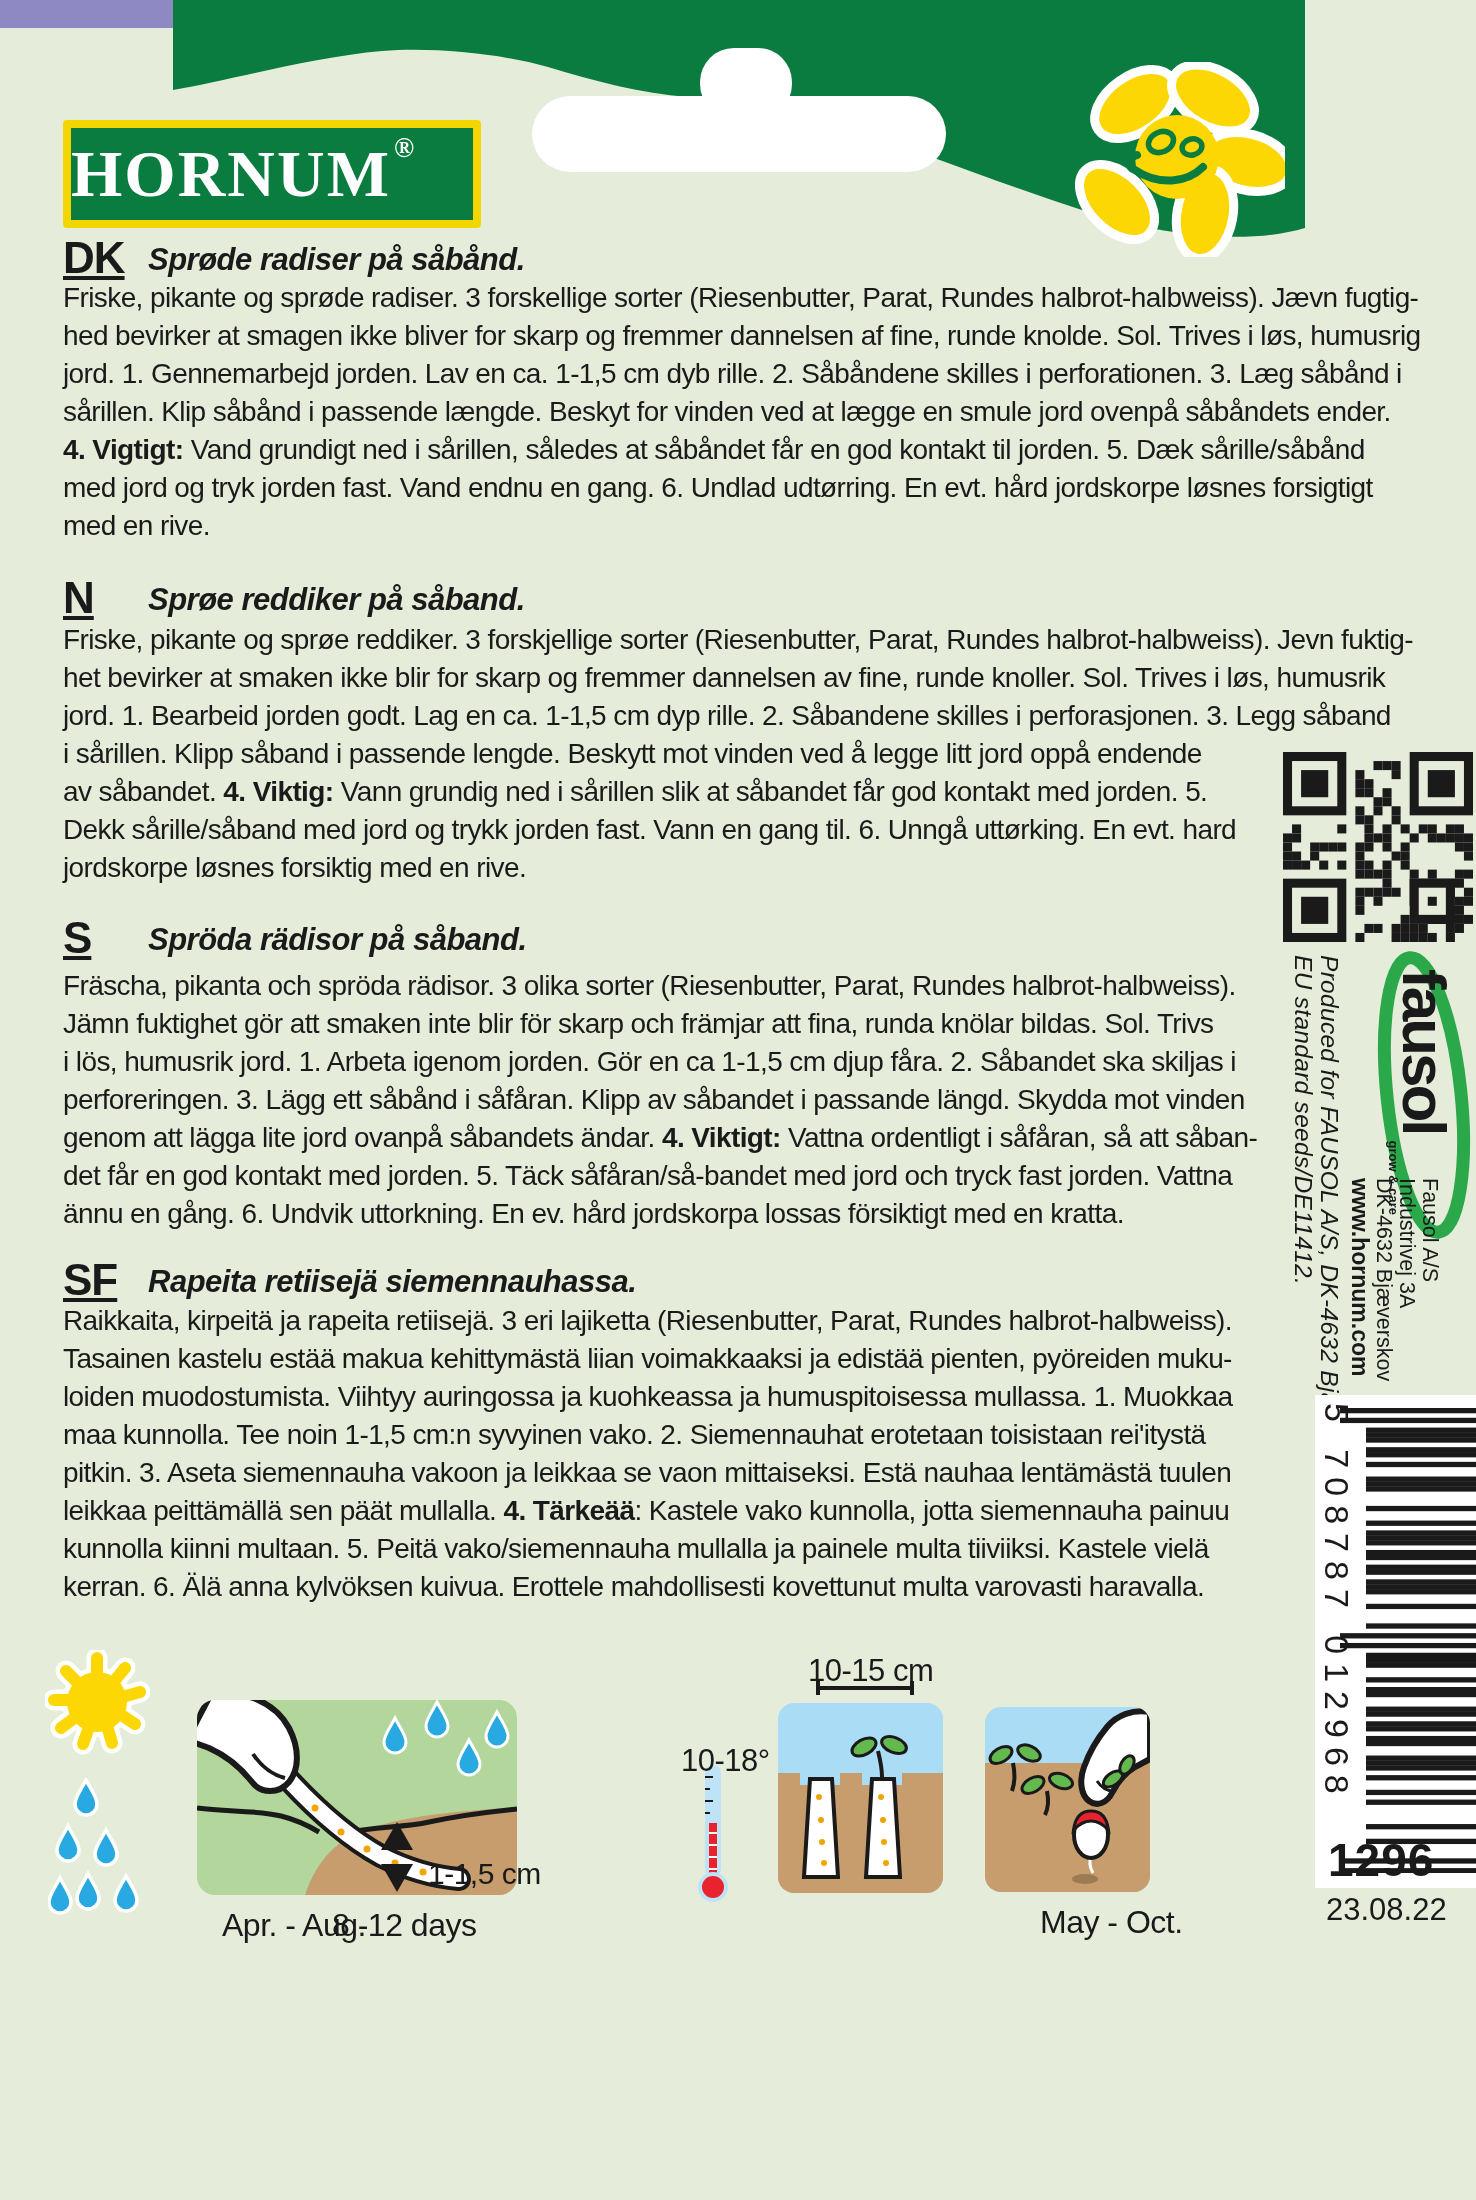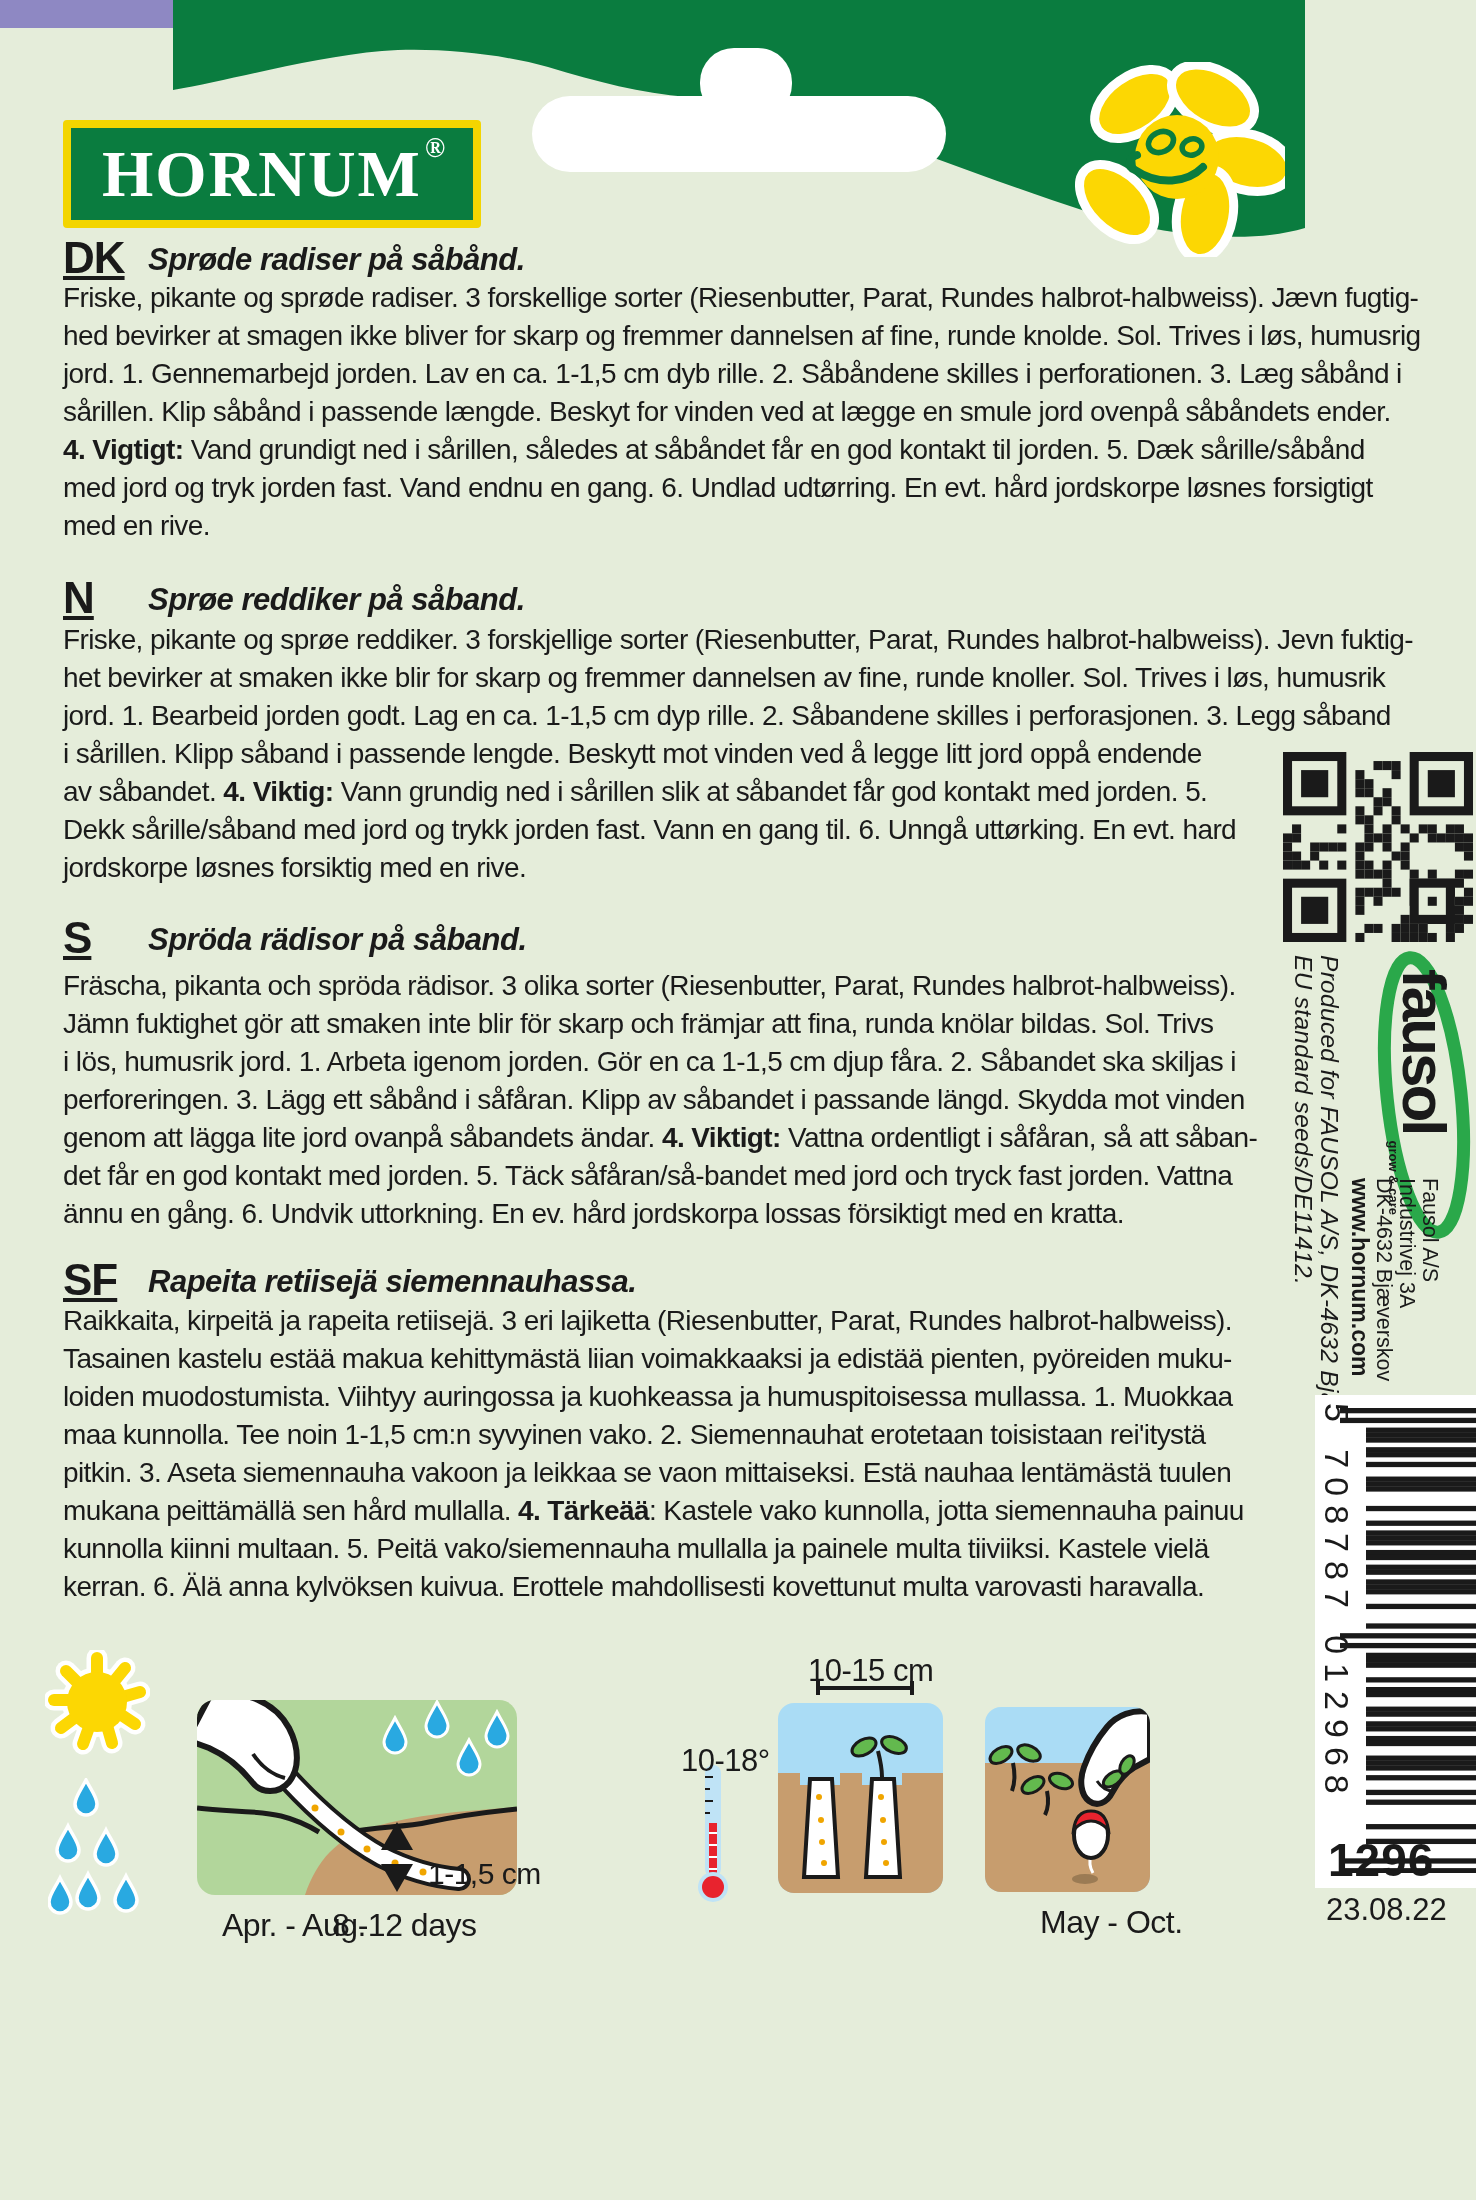--- a/index.html
+++ b/index.html
@@ -7,21 +7,21 @@
     position:relative; width:1476px; height:2200px; overflow:hidden;
     background:#e5edda; font-family:"Liberation Sans", sans-serif; color:#1a1a1a;
   }
   .abs{position:absolute;}
   
   .purple-bar{left:0; top:0; width:173px; height:28px; background:#8e88c3;}
   .header-svg{left:0; top:0; width:1476px; height:300px;}
   .hornum-logo{
     left:63px; top:120px; width:402px; height:92px;
     background:#0a7c3f; border:8px solid #f3d500; border-radius:4px;
-    display:flex; align-items:center; justify-content:center;
+    display:flex; align-items:center; justify-content:flex-start;
   }
   .hornum-text{
     font-family:"Liberation Serif", serif; font-weight:700; color:#fff;
     font-size:66px; letter-spacing:2px; line-height:1;
   }
   .hornum-r{font-family:"Liberation Serif", serif; font-weight:700; color:#fff; font-size:27px; position:relative; top:-26px; left:3px;}
   .flower-svg{left:1065px; top:62px; width:220px; height:195px;}
   
   .lang-section{position:absolute; left:63px; width:1390px;}
   .lang-code{position:absolute; left:0; top:0; font-size:44px; font-weight:700; letter-spacing:-1px; line-height:40px;text-decoration:underline;}
@@ -144,21 +144,21 @@
 
   <section class="lang-section" style="top:1260px">
     <span class="lang-code">SF</span>
     <h2 class="lang-title">Rapeita retiisejä siemennauhassa.</h2>
     <div class="lang-body" style="top:43px">
         <div class="body-line"><span>Raikkaita, kirpeitä ja rapeita retiisejä. 3 eri lajiketta (Riesenbutter, Parat, Rundes halbrot-halbweiss).</span></div>
         <div class="body-line"><span>Tasainen kastelu estää makua kehittymästä liian voimakkaaksi ja edistää pienten, pyöreiden muku-</span></div>
         <div class="body-line"><span>loiden muodostumista. Viihtyy auringossa ja kuohkeassa ja humuspitoisessa mullassa. 1. Muokkaa</span></div>
         <div class="body-line"><span>maa kunnolla. Tee noin 1-1,5 cm:n syvyinen vako. 2. Siemennauhat erotetaan toisistaan rei'itystä</span></div>
         <div class="body-line"><span>pitkin. 3. Aseta siemennauha vakoon ja leikkaa se vaon mittaiseksi. Estä nauhaa lentämästä tuulen</span></div>
-        <div class="body-line"><span>mukana peittämällä sen hård mullalla. </span><b>4. Tärkeää</b><span>: Kastele vako kunnolla, jotta siemennauha painuu</span></div>
+        <div class="body-line"><span>leikkaa peittämällä sen päät mullalla. </span><b>4. Tärkeää</b><span>: Kastele vako kunnolla, jotta siemennauha painuu</span></div>
         <div class="body-line"><span>kunnolla kiinni multaan. 5. Peitä vako/siemennauha mullalla ja painele multa tiiviiksi. Kastele vielä</span></div>
         <div class="body-line"><span>kerran. 6. Älä anna kylvöksen kuivua. Erottele mahdollisesti kovettunut multa varovasti haravalla.</span></div>
       </div>
   </section>
 
   <svg id="qr" class="abs qr" viewBox="0 0 189 189">
       <rect x="90" y="9" width="9" height="9" fill="#1a1a1a"></rect>
       <rect x="99" y="9" width="9" height="9" fill="#1a1a1a"></rect>
       <rect x="108" y="9" width="9" height="9" fill="#1a1a1a"></rect>
       <rect x="72" y="18" width="9" height="9" fill="#1a1a1a"></rect>

